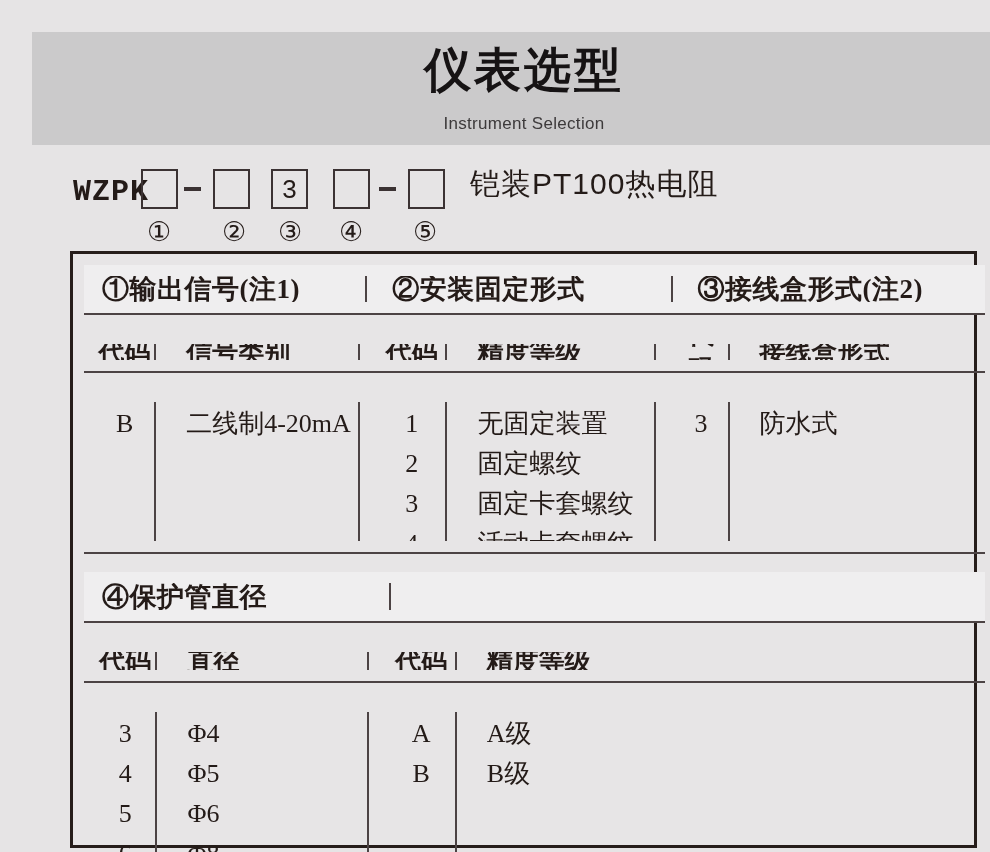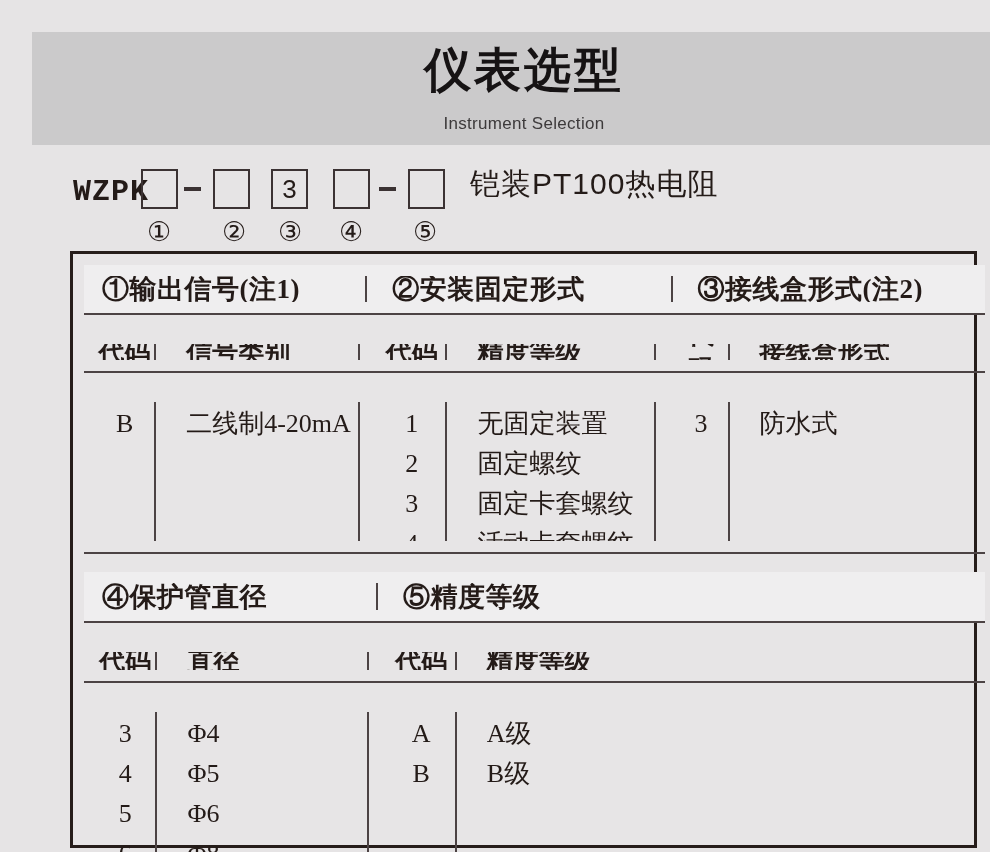--- a/index.html
+++ b/index.html
@@ -158,21 +158,20 @@
     <div class="t-cell w4 body-cell label-col">无固定装置
 固定螺纹
 固定卡套螺纹
 活动卡套螺纹</div>
     <div class="t-cell w5 body-cell code-col">3</div>
     <div class="t-cell w6 c-last body-cell label-col">防水式</div>
   </div>
 
   <div class="t-row rD sec-row">
     <div class="t-cell wD1 sec-title">④保护管直径</div>
-    <div class="t-cell wD2 c-last sec-title">⑤精度等级</div>
   </div>
 
   <div class="t-row rE">
     <div class="t-cell v1 col-head code-col">代码</div>
     <div class="t-cell v2 col-head label-col">直径</div>
     <div class="t-cell v3 col-head code-col">代码</div>
     <div class="t-cell v4 c-last col-head label-col">精度等级</div>
   </div>
 
   <div class="t-row r-last">

